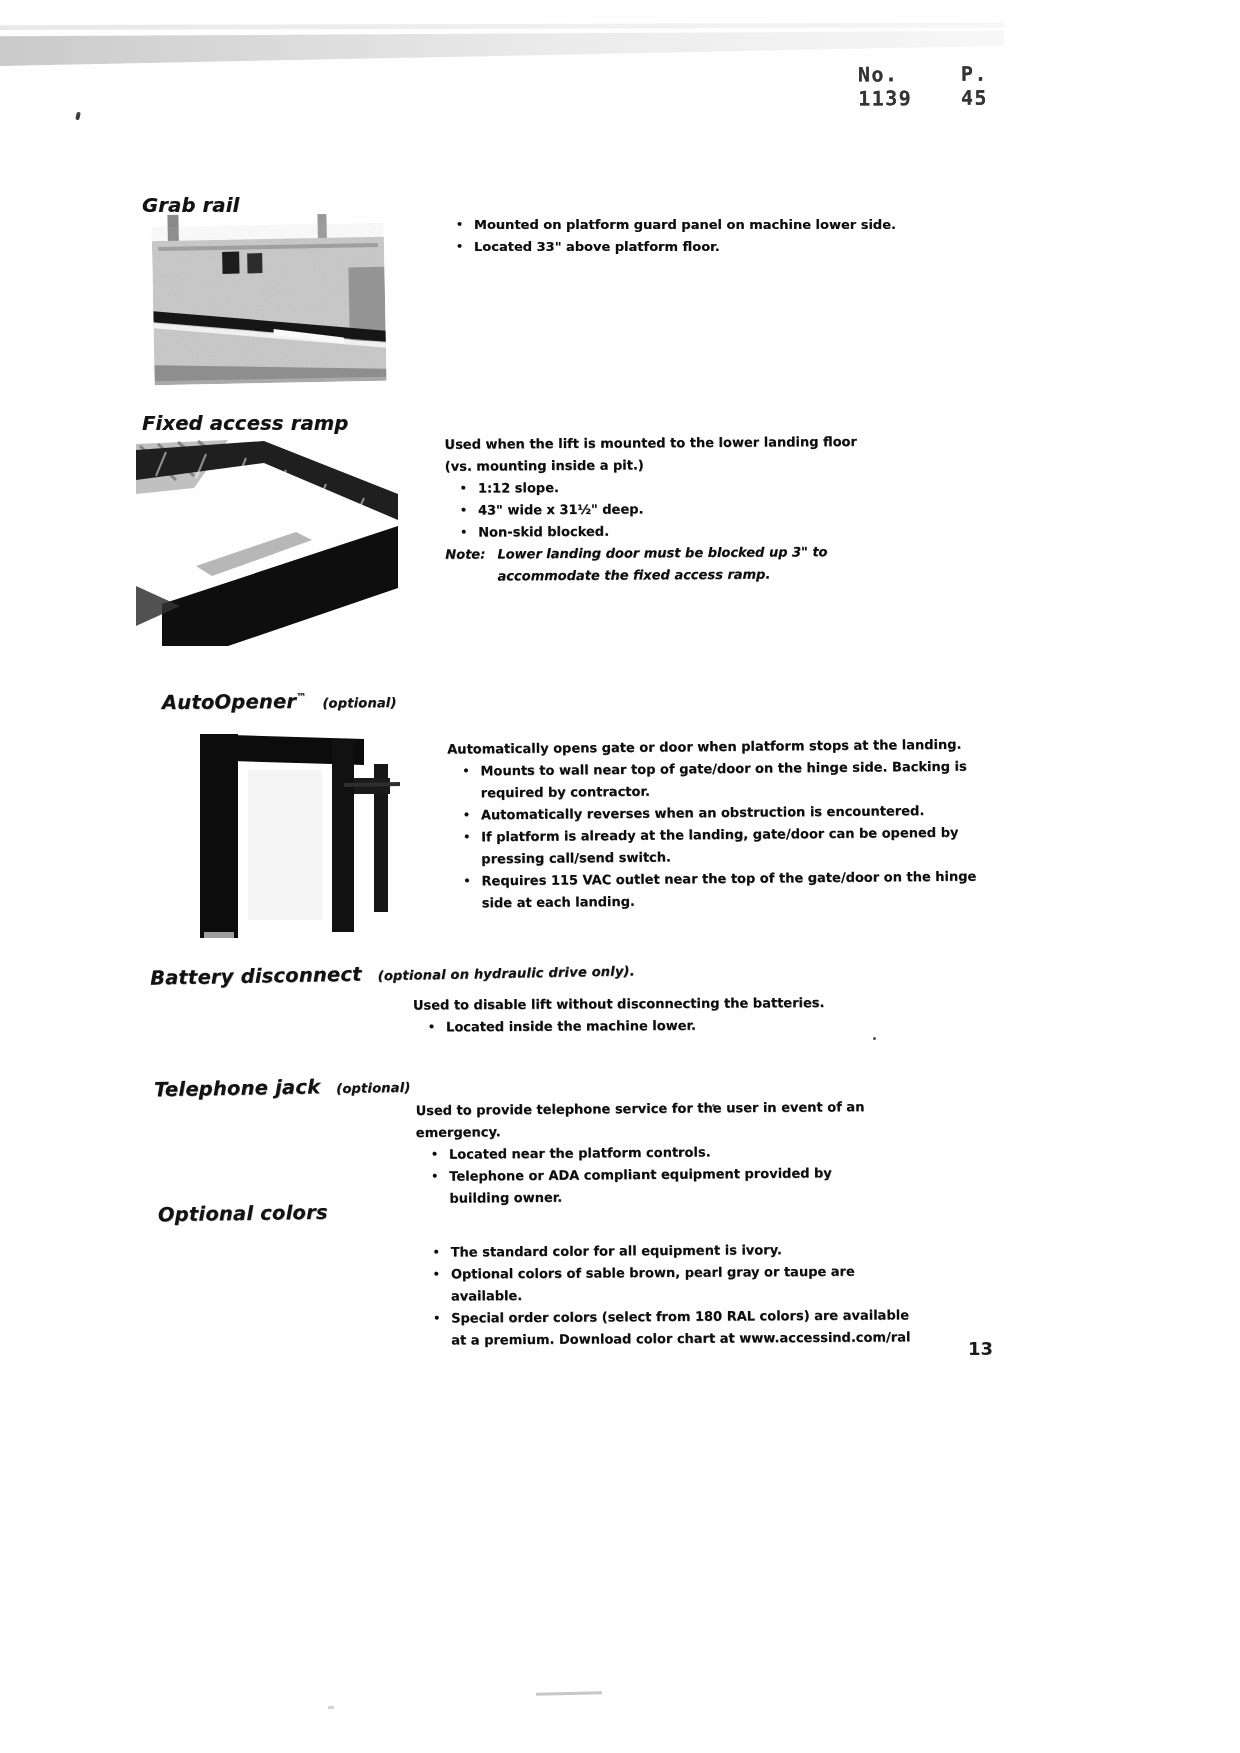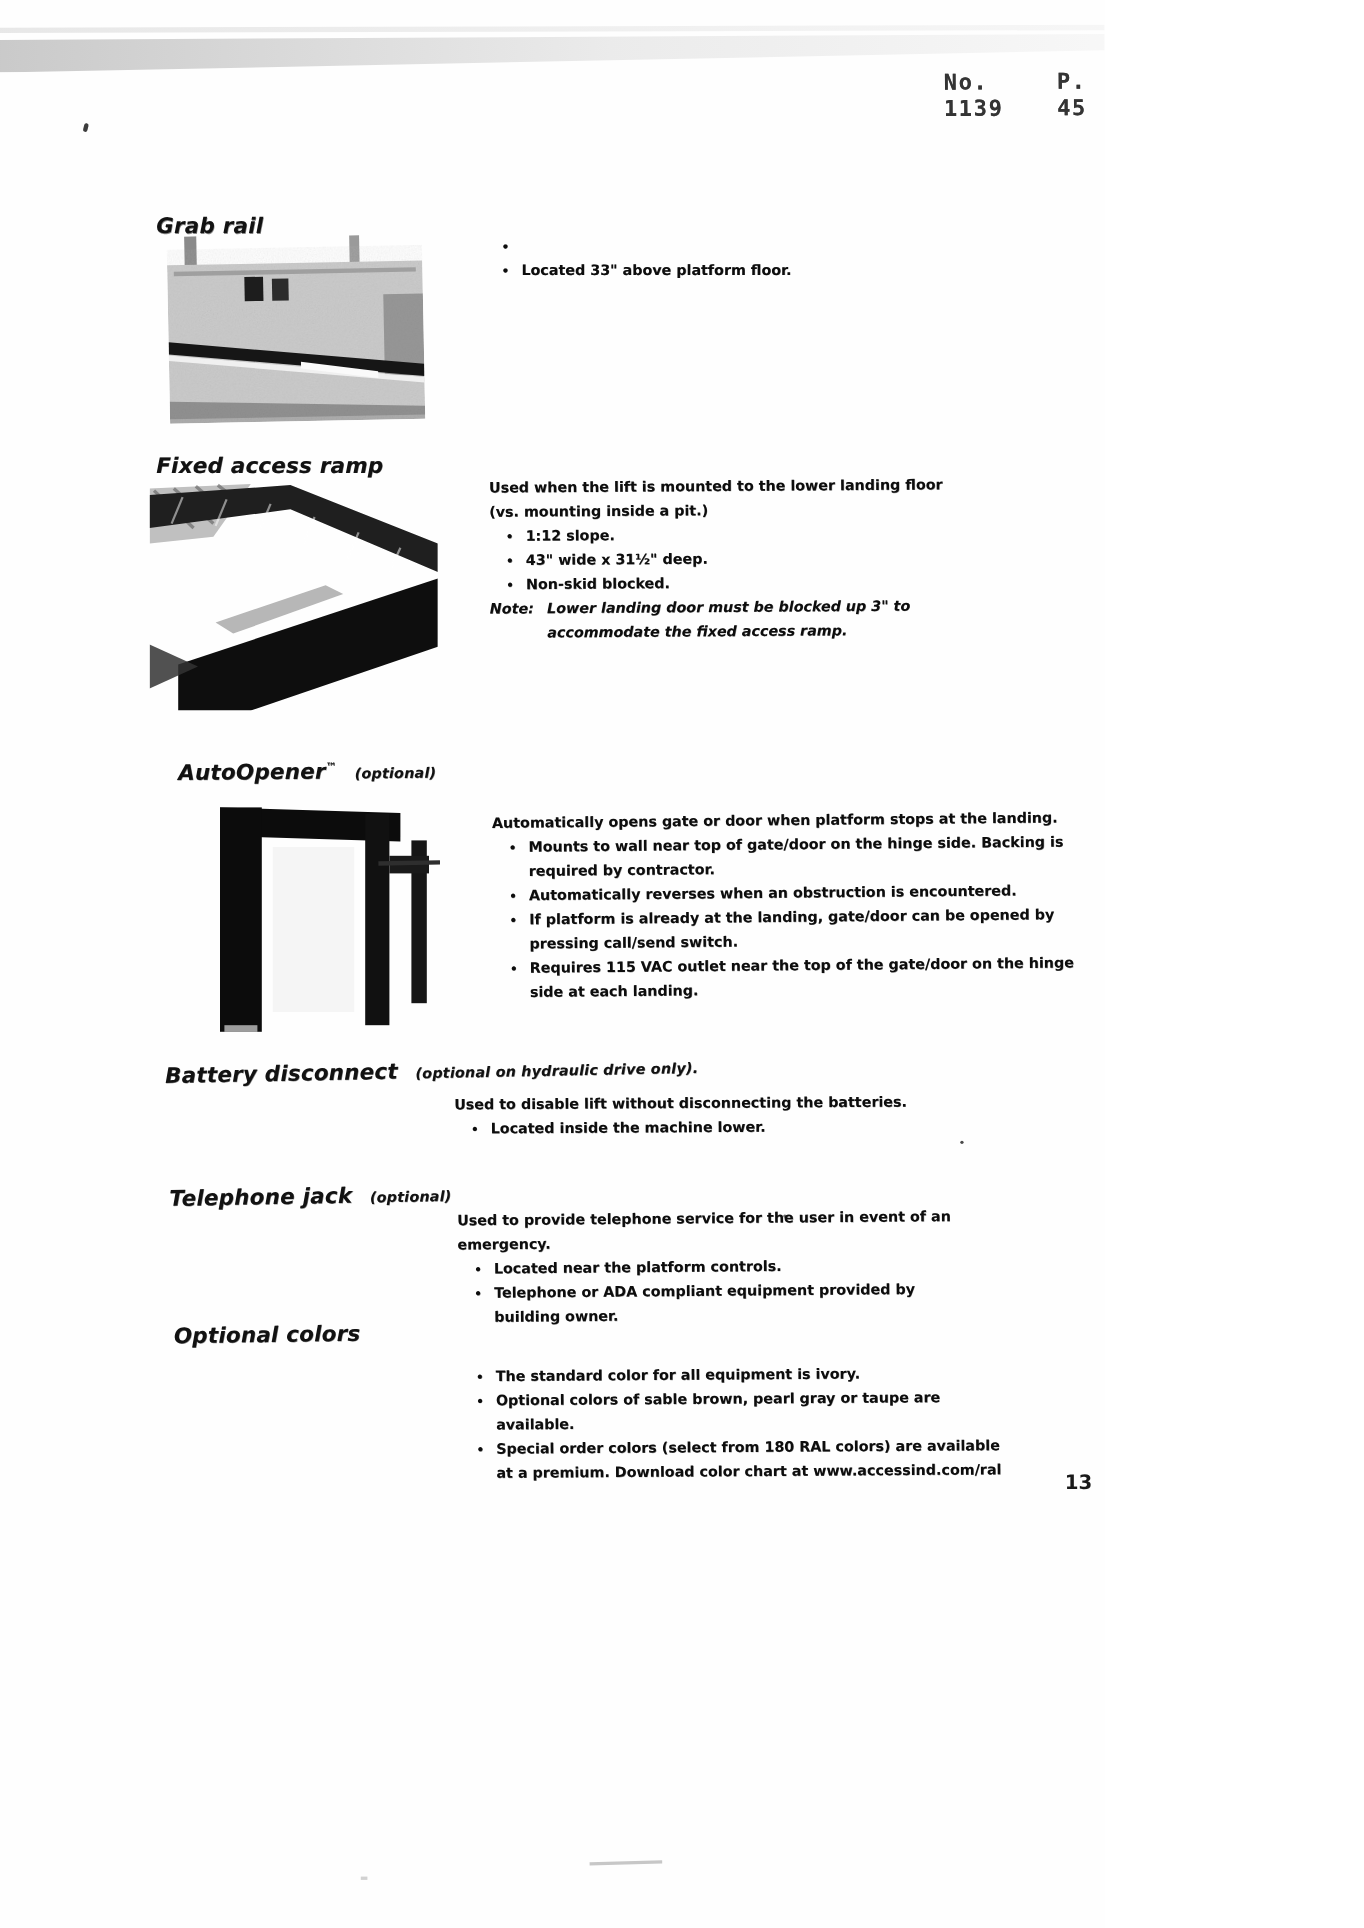--- a/index.html
+++ b/index.html
@@ -79,20 +79,21 @@
     <rect x="196" y="56" width="36" height="74" fill="#6b6b6b" opacity=".55"></rect>
     <polygon points="0,96 232,120 232,131 0,107" fill="#161616"></polygon>
     <polygon points="0,108 232,132 232,137 0,113" fill="#f4f4f4" opacity=".9"></polygon>
     <polygon points="120,116 190,126 190,132 120,122" fill="#fafafa"></polygon>
     <polygon points="0,150 232,158 232,170 0,170" fill="#4a4a4a" opacity=".45"></polygon>
   </svg>
 
   <div class="txt" style="left:441px;top:214px;width:486px;transform:rotate(-.3deeg);">
     <div class="bul">
       <span class="dot">•</span>
+      <span>Mounted on platform guard panel on machine lower side.</span>
     </div>
     <div class="bul">
       <span class="dot">•</span>
       <span>Located 33" above platform floor.</span>
     </div>
   </div>
 
   <div class="h" style="left:142px;top:412px;">
     <span>Fixed access ramp</span>
   </div>

